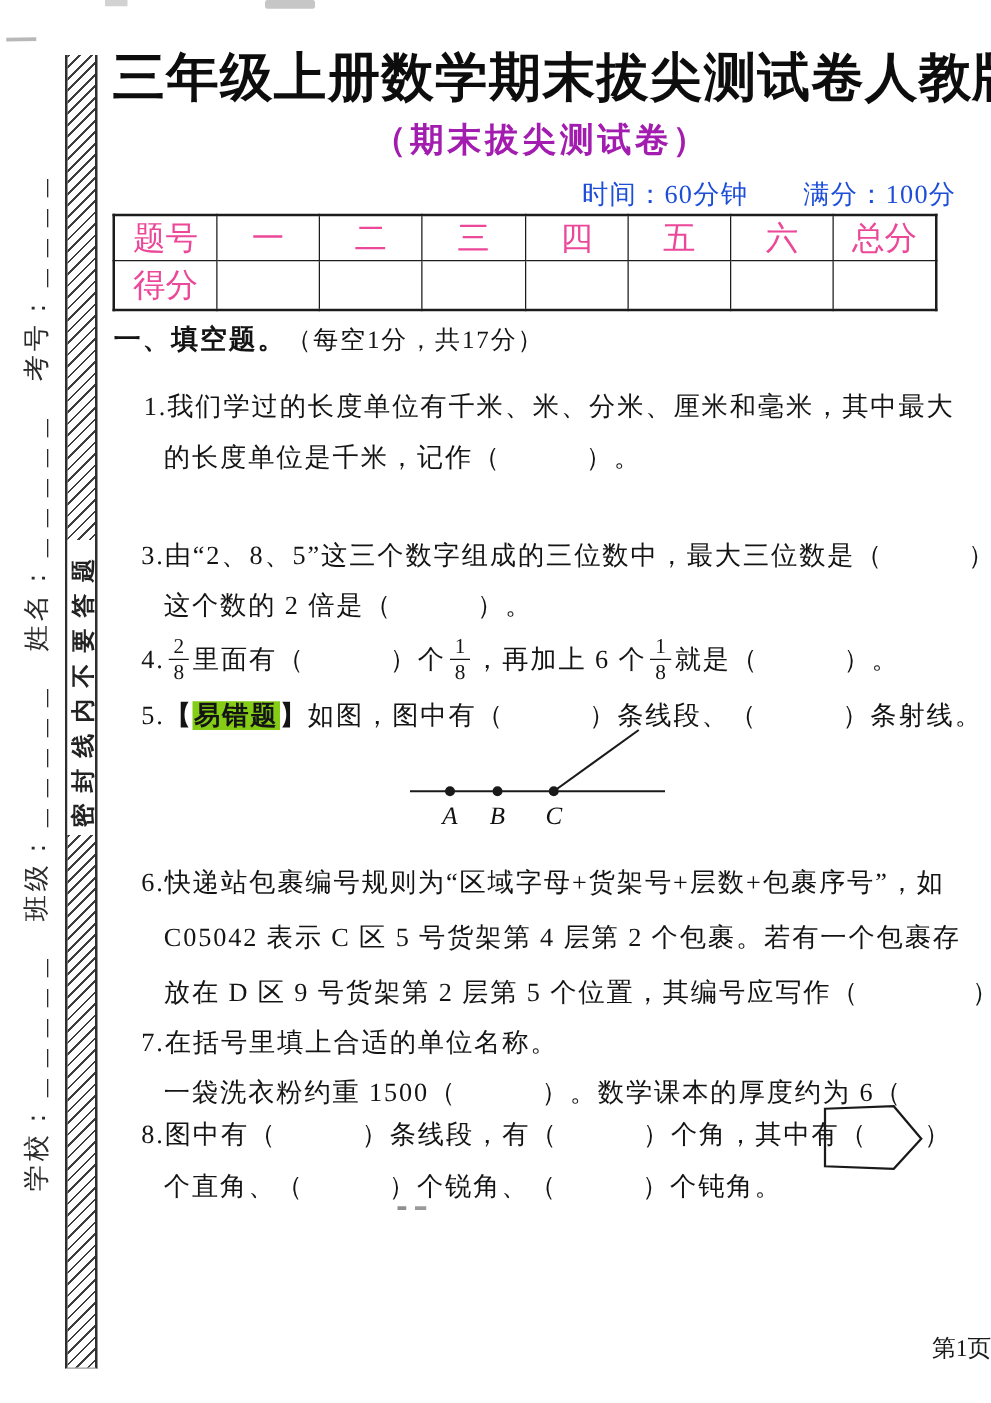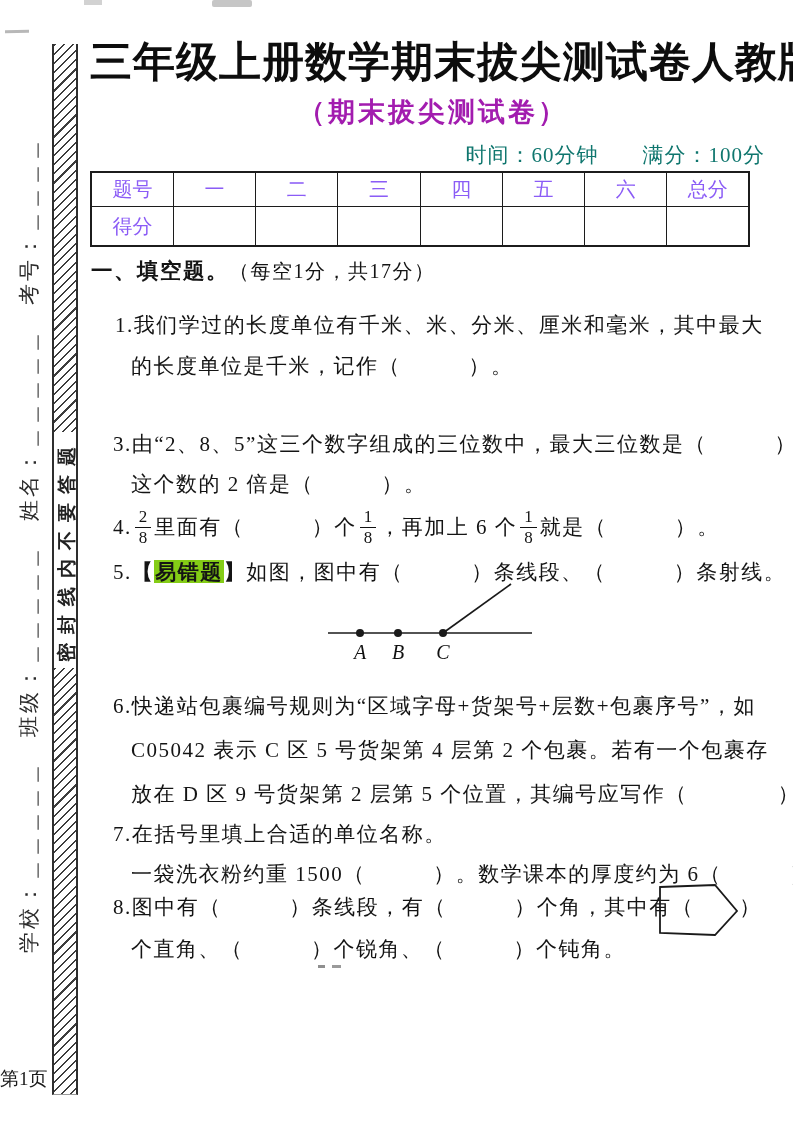--- a/index.html
+++ b/index.html
@@ -21,43 +21,43 @@
         transform:rotate(-90deg);text-align:center;font-size:19px;font-weight:700;
         letter-spacing:9px;white-space:nowrap;color:#222;}
 
   
   .title{position:absolute;left:90px;top:34px;width:686px;text-align:center;
          font-family:"Liberation Sans",sans-serif;font-weight:800;font-size:42px;
          letter-spacing:1px;color:#0d0d0d;white-space:nowrap;}
   .subtitle{position:absolute;left:90px;top:94px;width:686px;text-align:center;
             font-family:Liberation Sans, sans-serif;font-weight:700;font-size:27px;
             letter-spacing:3px;color:#a21caf;}
-  .meta{position:absolute;right:28px;top:141px;font-size:21px;color:#0f766e;letter-spacing:1px;}
+  .meta{position:absolute;right:28px;top:141px;font-size:21px;color:#1d4ed8;letter-spacing:1px;}
 
   
   .score-table{position:absolute;left:90px;top:171px;width:660px;border-collapse:collapse;
-               table-layout:fixed;font-size:20px;color:#8b5cf6;}
+               table-layout:fixed;font-size:26px;color:#ec4899;}
   .score-table td{border:1.6px solid #1c1c1c;text-align:center;padding:0;}
   .score-table{border:2.5px solid #1c1c1c;}
   .score-table tr.hdr td{height:33px;}
   .score-table tr.scr td{height:38px;margin-top:23px;}
 
   
   .line{position:absolute;font-size:21px;line-height:30px;letter-spacing:1.5px;
         white-space:nowrap;color:#141414;margin-top:16px;}
   .sec-bold{font-family:"Liberation Sans",sans-serif;font-weight:700;font-size:21.5px;}
   .sec-rest{font-size:20px;}
   .bold-sans{font-family:"Liberation Sans",sans-serif;font-weight:700;}
   .hl{font-family:"Liberation Sans",sans-serif;font-weight:700;background:#84cc16;padding:0 1px;}
   .q4line{display:flex;align-items:center;height:50px;}
   .frac{display:inline-flex;flex-direction:column;align-items:center;font-size:17px;
         line-height:1.15;margin:0 3px;letter-spacing:0;}
   .frac .den{border-top:1.5px solid #111;padding:0 4px;}
 
-  .footer{position:absolute;left:0;right:0;top:1066px;text-align:left;font-size:19px;color:#1a1a1a;}
+  .footer{position:absolute;left:0;right:0;top:1066px;text-align:right;font-size:19px;color:#1a1a1a;}
 
   svg text{font-family:"Liberation Serif",serif;}
 
   .artifact{position:absolute;}
 </style>
 </head>
 <body>
 
 <div class="page">
 

